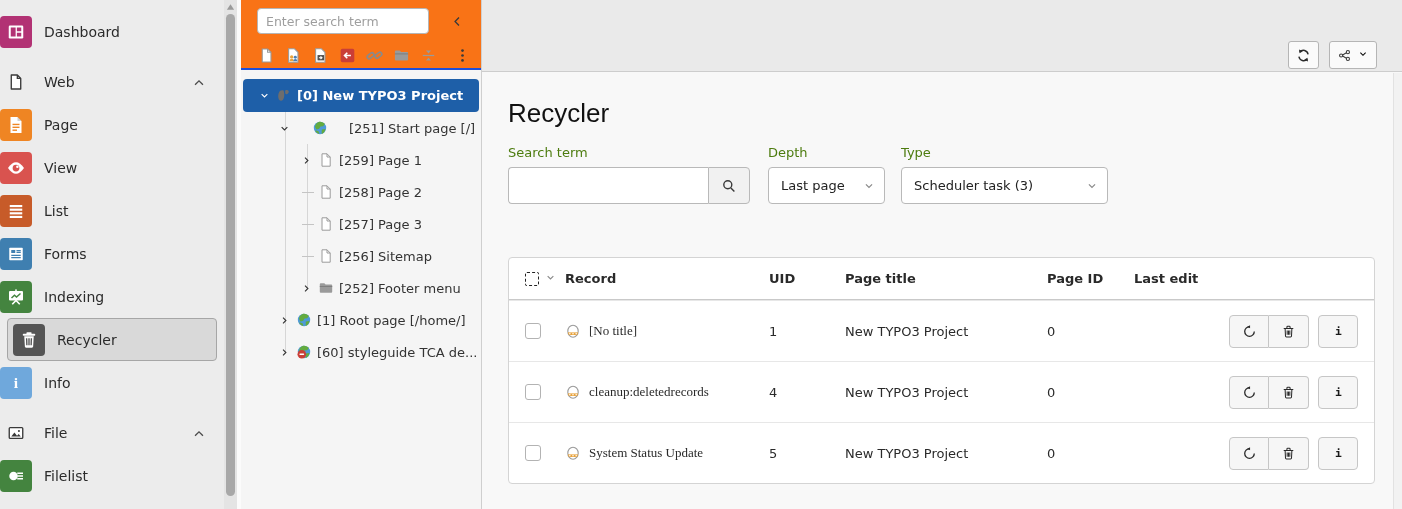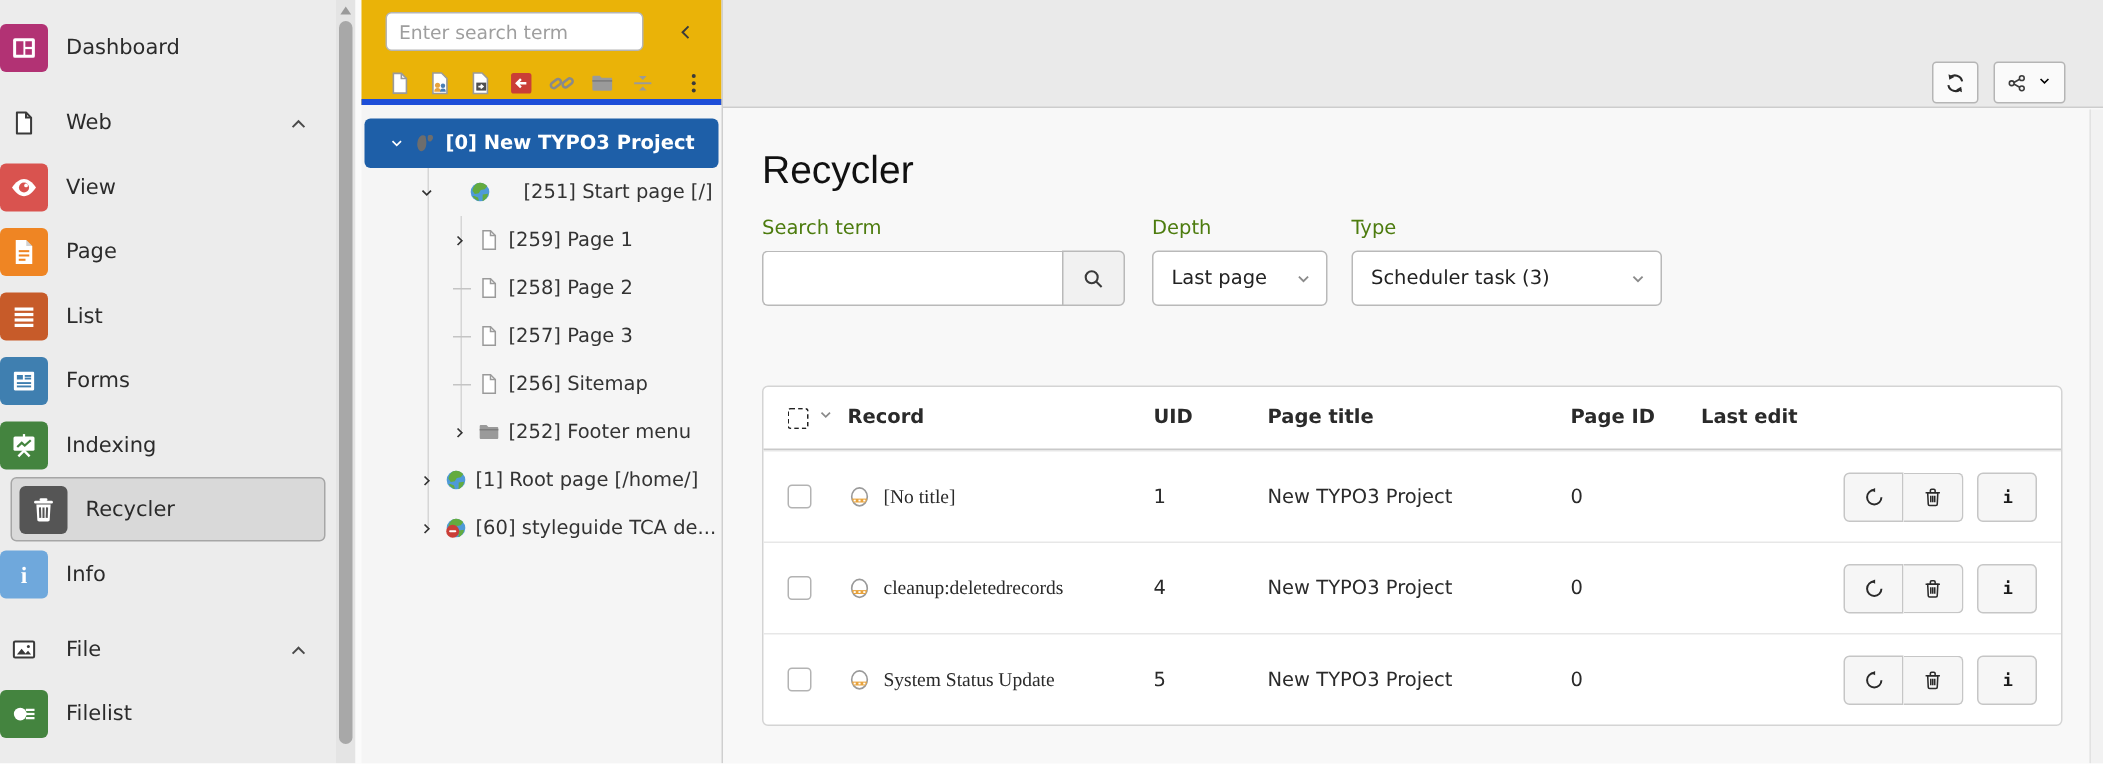--- a/index.html
+++ b/index.html
@@ -19,21 +19,21 @@
   .sb-label { margin-left:12px; font-size:14px; color:#2b2b2b; }
   .collapse { margin-left:auto; margin-right:18px; width:14px; height:14px; }
   .collapse svg { width:14px; height:14px; }
   .sb-scrollbar { position:absolute; left:224px; top:0; width:13px; height:509px; background:#e4e4e4; }
   .sb-scroll-arrow { position:absolute; top:3px; left:2px; width:9px; height:8px; }
   .sb-scroll-thumb { position:absolute; left:2px; top:14px; width:9px; height:482px; background:#a8a8a8; border-radius:5px; }
   .sb-gap { position:absolute; left:237px; top:0; width:4px; height:509px; background:#fbfbfb; }
 
   
   .treepanel { position:absolute; left:241px; top:0; width:240px; height:509px; background:#f5f5f5; }
-  .tree-topbar { position:absolute; left:0; top:0; width:240px; height:70px; background:#eab308; border-bottom:4px solid #1d4ed8; }
+  .tree-topbar { position:absolute; left:0; top:0; width:240px; height:70px; background:#f97316; border-bottom:2px solid #1d4ed8; }
   .tree-search { position:absolute; left:16px; top:8px; width:172px; height:26px; border:1px solid #b5b5b5; border-radius:4px; background:#fff; font-size:12.5px; padding:0 8px; color:#333; font-family:inherit; }
   .tree-search::placeholder { color:#9e9e9e; }
   .tree-collapse { position:absolute; right:12px; top:9px; width:24px; height:24px; background:transparent; border:none; cursor:pointer; display:flex; align-items:center; justify-content:center; }
   .tree-toolbar { position:absolute; left:16px; top:44px; right:10px; height:22px; display:flex; align-items:center; gap:9px; }
   .tbtn { width:18px; height:18px; background:transparent; border:none; padding:0; cursor:pointer; display:flex; align-items:center; justify-content:center; }
   .tbtn svg { width:17px; height:17px; }
   .tbtn.kebab { margin-left:auto; }
   .tree-body { position:absolute; left:0; top:73px; width:240px; bottom:4px; }
   .tguide { position:absolute; width:1px; background:#d6d6d6; }
   .tnode { position:relative; display:flex; align-items:center; height:32px; font-size:13px; color:#333; cursor:pointer; }
@@ -114,40 +114,40 @@
             <path d="M3.8 1.8h5.4l3 3v9.4H3.8z" fill="#fff" stroke="#3a3a3a" stroke-width="1.2" stroke-linejoin="round"></path>
             <path d="M9.2 1.8v3h3" fill="none" stroke="#3a3a3a" stroke-width="1.2"></path>
           </svg>
         </span>
         <span class="sb-label">Web</span>
         <span class="collapse"><svg viewBox="0 0 16 16">
             <path d="M3.5 10L8 5.5 12.5 10" fill="none" stroke="#4a4a4a" stroke-width="1.5"></path>
           </svg></span>
       </div>
       <div class="sb-item ">
-        <span class="tile" style="background:#d9534f">
-          <svg viewBox="0 0 16 16">
-            <path d="M1.6 8C3.7 4.9 5.8 3.4 8 3.4s4.3 1.5 6.4 4.6c-2.1 3.1-4.2 4.6-6.4 4.6S3.7 11.1 1.6 8z" fill="#fff"></path>
-            <circle cx="8" cy="8" r="2.7" fill="#d9534f"></circle>
-            <circle cx="9.1" cy="6.9" r="1" fill="#fff"></circle>
-          </svg>
-        </span>
-        <span class="sb-label">View</span>
-      </div>
-      <div class="sb-item ">
         <span class="tile" style="background:#ef8523">
           <svg viewBox="0 0 16 16">
             <path d="M3.6 1.6h5.6l3.2 3.2v9.6H3.6z" fill="#fff"></path>
             <path d="M9.2 1.6v3.2h3.2z" fill="rgba(0,0,0,0.18)"></path>
             <rect x="5.2" y="7" width="5.6" height="1.1" fill="#ef8523"></rect>
             <rect x="5.2" y="9.3" width="5.6" height="1.1" fill="#ef8523"></rect>
             <rect x="5.2" y="11.6" width="3.6" height="1.1" fill="#ef8523"></rect>
           </svg>
         </span>
         <span class="sb-label">Page</span>
+      </div>
+      <div class="sb-item ">
+        <span class="tile" style="background:#d9534f">
+          <svg viewBox="0 0 16 16">
+            <path d="M1.6 8C3.7 4.9 5.8 3.4 8 3.4s4.3 1.5 6.4 4.6c-2.1 3.1-4.2 4.6-6.4 4.6S3.7 11.1 1.6 8z" fill="#fff"></path>
+            <circle cx="8" cy="8" r="2.7" fill="#d9534f"></circle>
+            <circle cx="9.1" cy="6.9" r="1" fill="#fff"></circle>
+          </svg>
+        </span>
+        <span class="sb-label">View</span>
       </div>
       <div class="sb-item ">
         <span class="tile" style="background:#c75b29">
           <svg viewBox="0 0 16 16">
             <g fill="#fff">
               <rect x="3" y="3.2" width="10" height="1.7"></rect>
               <rect x="3" y="6.1" width="10" height="1.7"></rect>
               <rect x="3" y="9" width="10" height="1.7"></rect>
               <rect x="3" y="11.9" width="10" height="1.7"></rect>
             </g>

